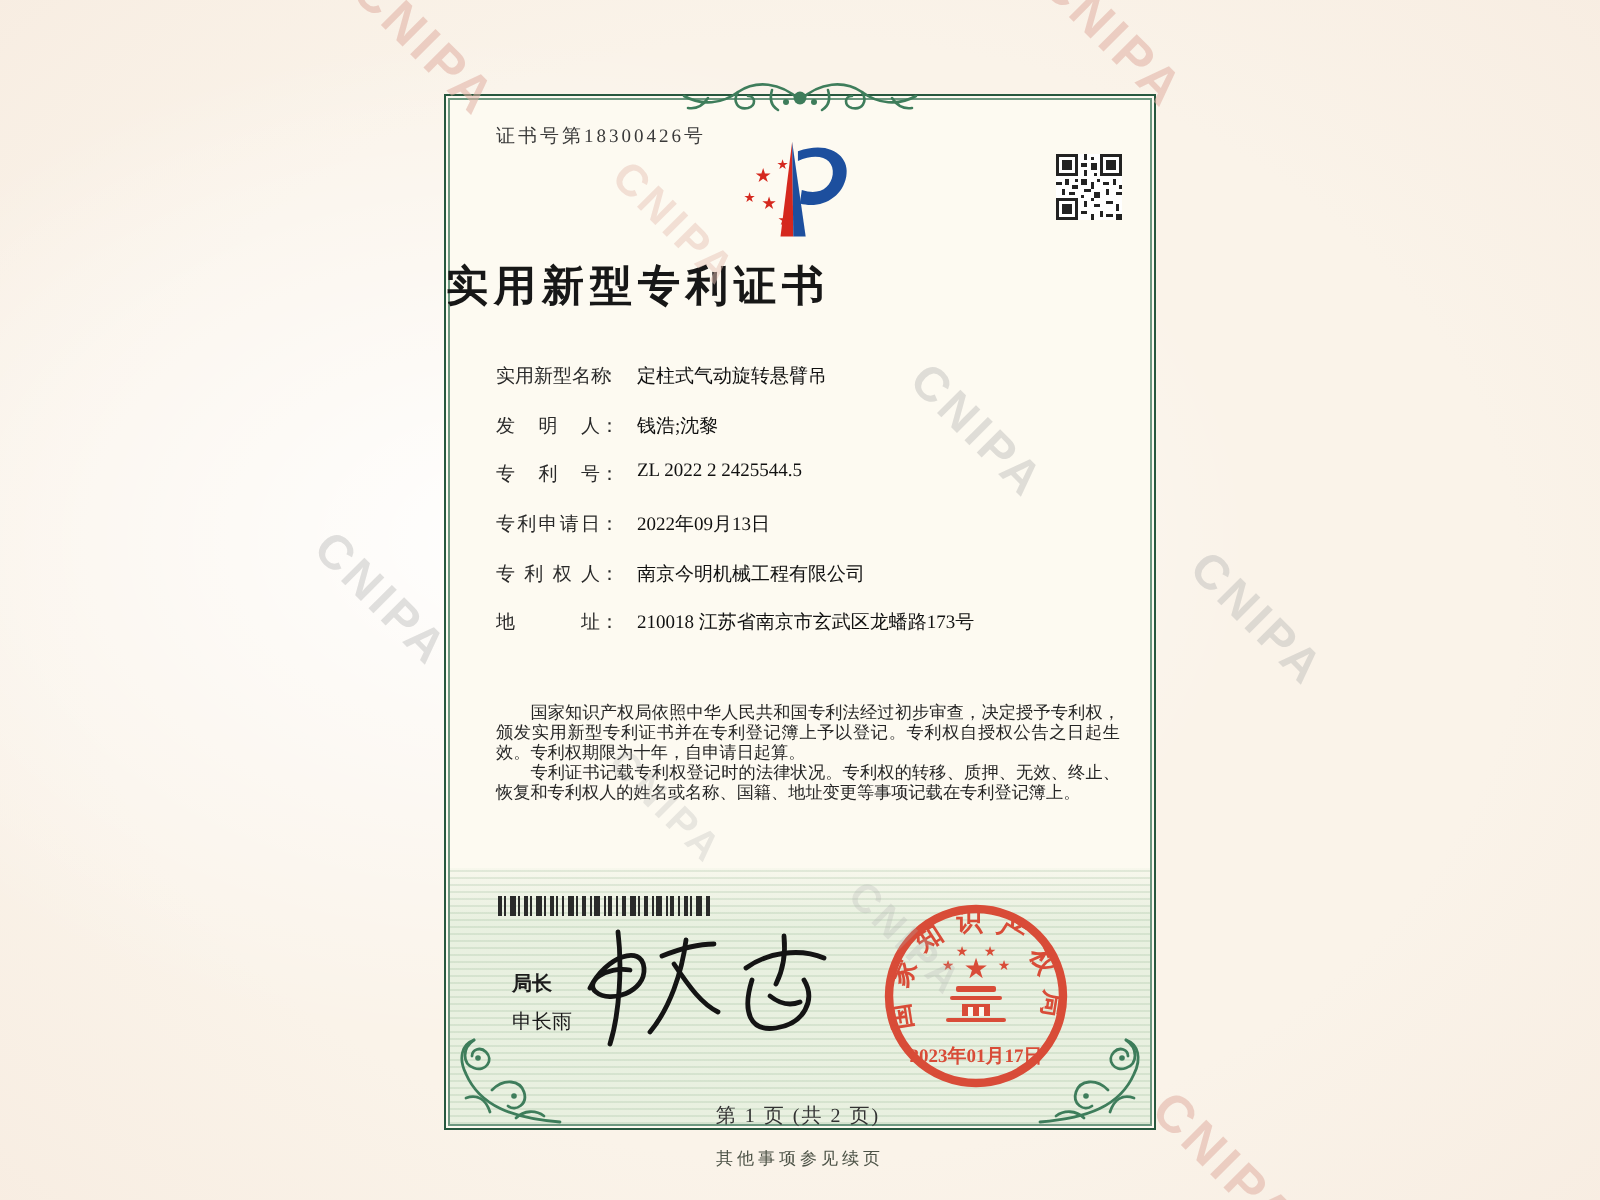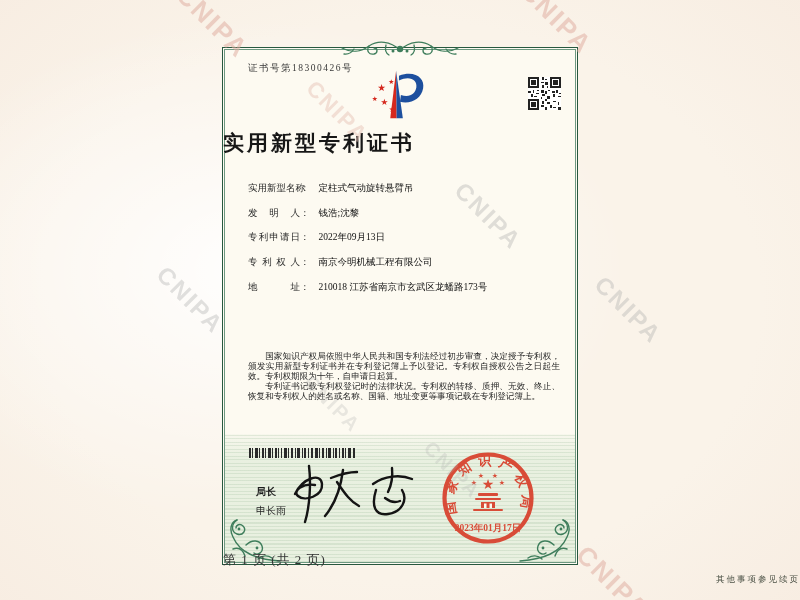--- a/index.html
+++ b/index.html
@@ -55,23 +55,23 @@
   .paras{
     position:absolute;left:25px;top:304px;width:312px;z-index:4;
     font-size:8.6px;line-height:9.9px;text-align:justify;color:#262626;
   }
   .paras p{margin:0;text-indent:2em;}
   .barcode{position:absolute;left:26px;top:400px;z-index:4;}
   .signer-title{position:absolute;left:33px;top:437px;z-index:4;font-family:"Liberation Sans","DejaVu Sans",sans-serif;font-weight:bold;font-size:10px;color:#1c1c1c;}
   .signer-name{position:absolute;left:33px;top:456px;z-index:4;font-family:"Liberation Sans","DejaVu Sans",sans-serif;font-weight:normal;font-size:10px;color:#1c1c1c;}
   .sig{position:absolute;left:58px;top:410px;z-index:4;}
   .seal{position:absolute;left:217px;top:403px;z-index:5;opacity:.93;}
-  .pageinfo{position:absolute;left:0;right:2px;top:503px;text-align:left;font-size:13px;color:#333;z-index:4;letter-spacing:1px;}
+  .pageinfo{position:absolute;left:0;right:2px;top:503px;text-align:center;font-size:10px;color:#333;z-index:4;letter-spacing:1px;}
   .footnote{
-    position:absolute;left:0;width:800px;top:574px;text-align:right;
+    position:absolute;left:0;width:800px;top:574px;text-align:center;
     font-size:8.5px;letter-spacing:2px;color:#4c5246;z-index:2;
   }
   .flourish-bl{position:absolute;left:1px;bottom:1px;z-index:4;}
   .flourish-br{position:absolute;right:1px;bottom:1px;z-index:4;transform:scaleX(-1);}
   .ornament{position:absolute;left:50%;top:-10px;transform:translateX(-50%);z-index:4;}
 </style>
 </head>
 <body>
 
 <div class="stage">
@@ -194,20 +194,23 @@
     <div class="title">实用新型专利证书</div>
 
     <div class="fields">
       <div class="frow">
         <span class="flabel">实用新型名称</span><span class="fcolon">：</span><span class="fvalue">定柱式气动旋转悬臂吊</span>
       </div>
       <div class="frow">
         <span class="flabel">发明人</span><span class="fcolon">：</span><span class="fvalue">钱浩;沈黎</span>
       </div>
       <div class="frow">
+        <span class="flabel">专利号</span><span class="fcolon">：</span><span class="fvalue">ZL 2022 2 2425544.5</span>
+      </div>
+      <div class="frow">
         <span class="flabel">专利申请日</span><span class="fcolon">：</span><span class="fvalue">2022年09月13日</span>
       </div>
       <div class="frow">
         <span class="flabel">专利权人</span><span class="fcolon">：</span><span class="fvalue">南京今明机械工程有限公司</span>
       </div>
       <div class="frow">
         <span class="flabel">地址</span><span class="fcolon">：</span><span class="fvalue">210018 江苏省南京市玄武区龙蟠路173号</span>
       </div>
     </div>
 

